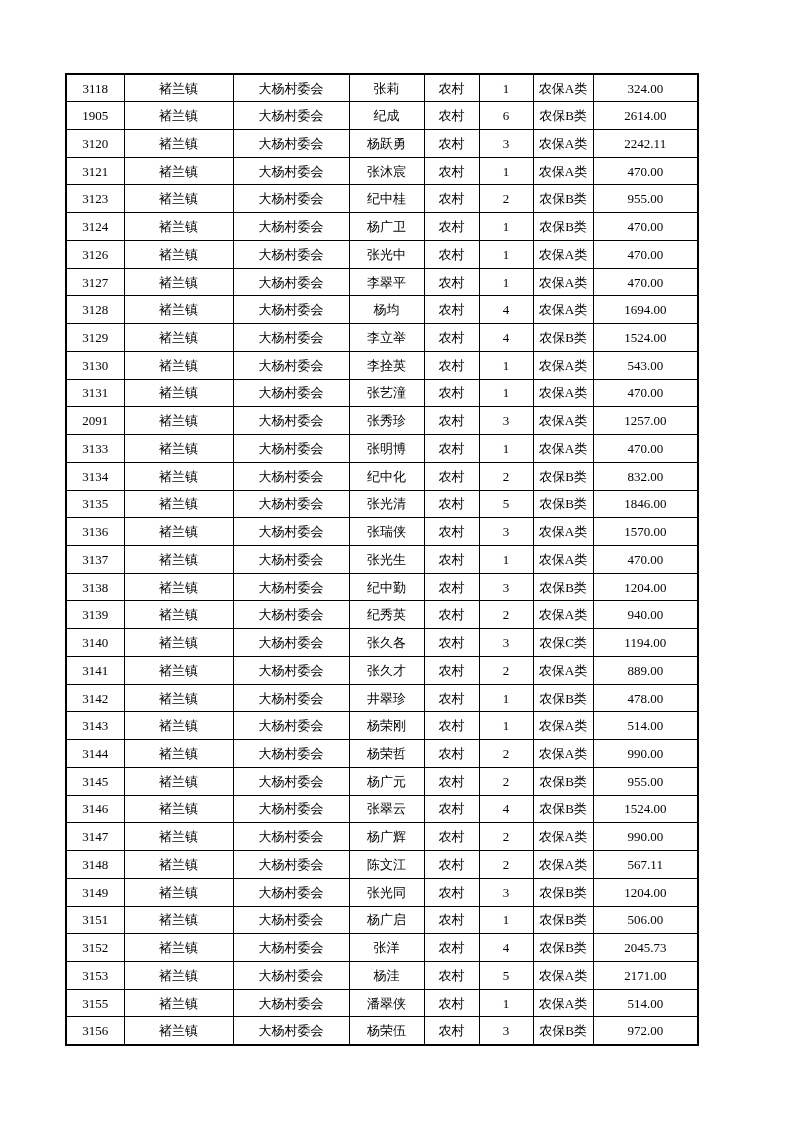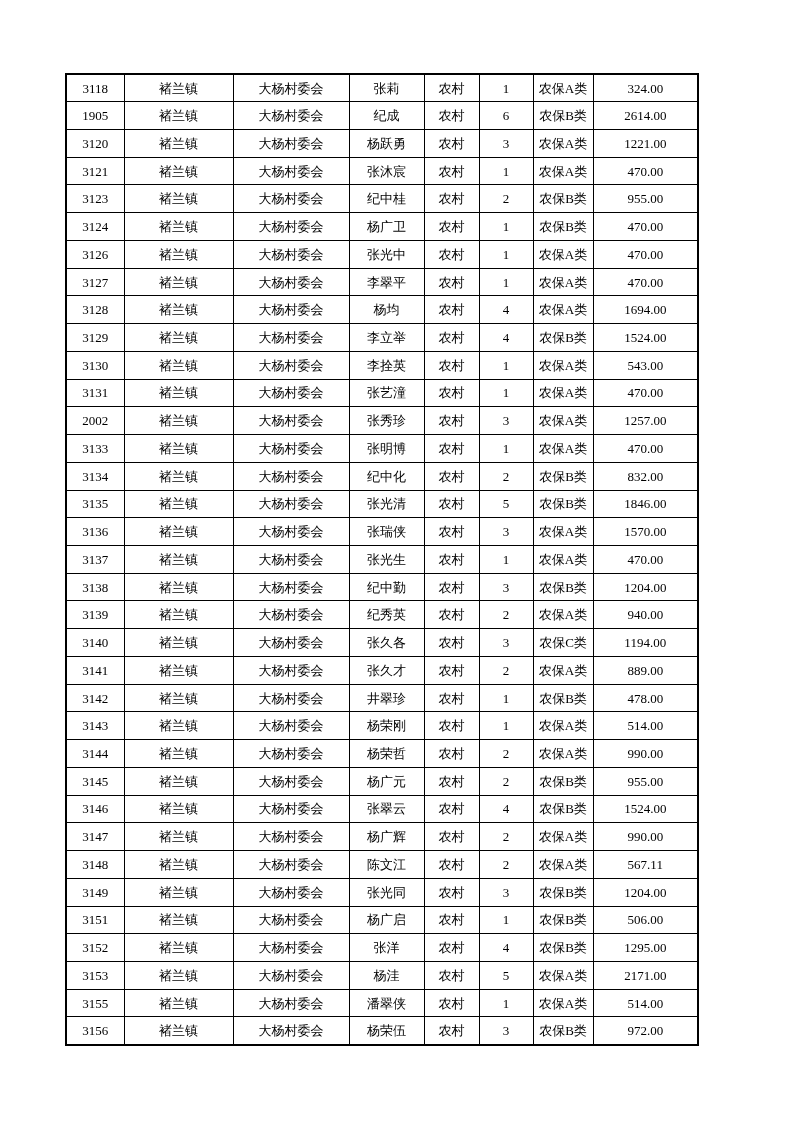--- a/index.html
+++ b/index.html
@@ -88,21 +88,21 @@
           <td>2614.00</td>
         </tr>
         <tr>
           <td>3120</td>
           <td>褚兰镇</td>
           <td>大杨村委会</td>
           <td>杨跃勇</td>
           <td>农村</td>
           <td>3</td>
           <td>农保A类</td>
-          <td>1221.00</td>
+          <td>2242.11</td>
         </tr>
         <tr>
           <td>3121</td>
           <td>褚兰镇</td>
           <td>大杨村委会</td>
           <td>张沐宸</td>
           <td>农村</td>
           <td>1</td>
           <td>农保A类</td>
           <td>470.00</td>
@@ -181,21 +181,21 @@
           <td>3131</td>
           <td>褚兰镇</td>
           <td>大杨村委会</td>
           <td>张艺潼</td>
           <td>农村</td>
           <td>1</td>
           <td>农保A类</td>
           <td>470.00</td>
         </tr>
         <tr>
-          <td>2002</td>
+          <td>2091</td>
           <td>褚兰镇</td>
           <td>大杨村委会</td>
           <td>张秀珍</td>
           <td>农村</td>
           <td>3</td>
           <td>农保A类</td>
           <td>1257.00</td>
         </tr>
         <tr>
           <td>3133</td>
@@ -378,21 +378,21 @@
           <td>506.00</td>
         </tr>
         <tr>
           <td>3152</td>
           <td>褚兰镇</td>
           <td>大杨村委会</td>
           <td>张洋</td>
           <td>农村</td>
           <td>4</td>
           <td>农保B类</td>
-          <td>1295.00</td>
+          <td>2045.73</td>
         </tr>
         <tr>
           <td>3153</td>
           <td>褚兰镇</td>
           <td>大杨村委会</td>
           <td>杨洼</td>
           <td>农村</td>
           <td>5</td>
           <td>农保A类</td>
           <td>2171.00</td>

